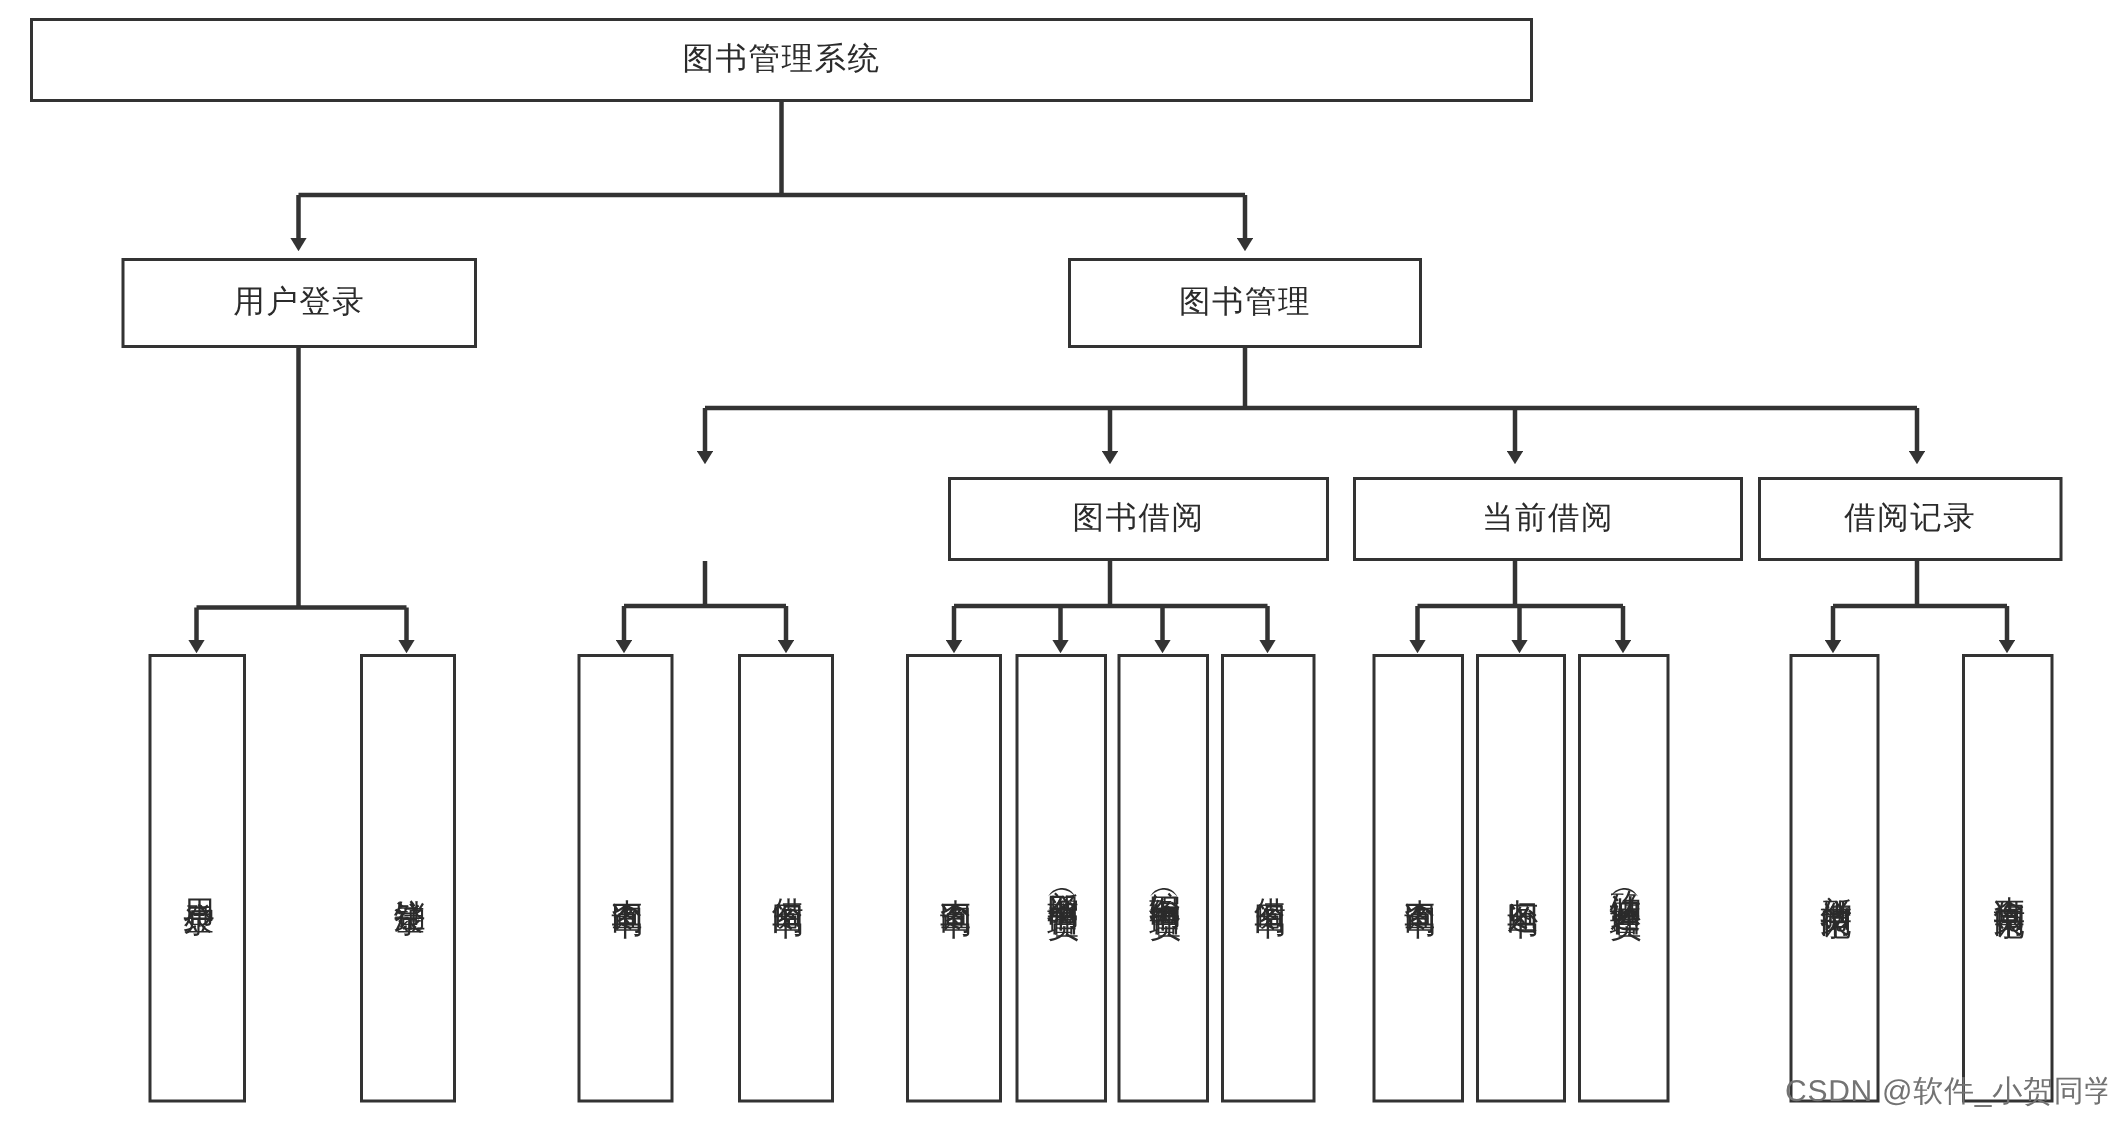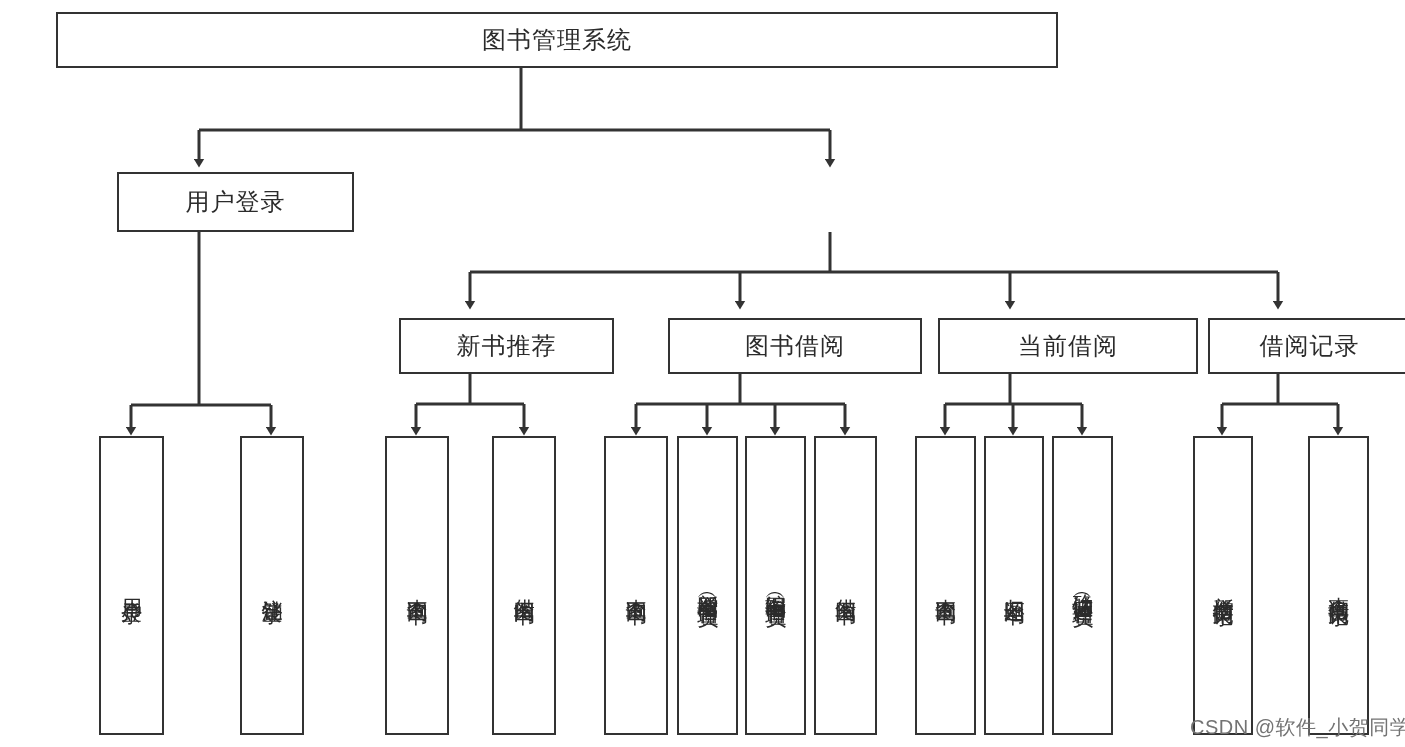--- a/index.html
+++ b/index.html
@@ -28,24 +28,23 @@
     position: absolute;
     box-sizing: border-box;
     border: 2px solid #333333;
     background: #ffffff;
     display: flex;
     align-items: center;
     justify-content: center;
     color: #2b2b2b;
   }
   .node-h {
-    font-size: 24px;
+    font-size: 21px;
     letter-spacing: 1px;
     line-height: 1.2;
-    margin-left: 36px;
   }
   .node-v {
     writing-mode: vertical-rl;
     text-orientation: upright;
     font-size: 21px;
     line-height: 1.25;
     letter-spacing: 2px;
     padding: 6px 0;
     white-space: normal;
     text-align: center;
@@ -118,24 +117,24 @@
     </g>
   </svg>
 
   <div class="node node-h" style="left:20px; top:12px; width:1002px; height:56px;">
     <span>图书管理系统</span>
   </div>
 
   <div class="node node-h" style="left:81px; top:172px; width:237px; height:60px;">
     <span>用户登录</span>
   </div>
+  <div class="node node-h" style="left:712px; top:172px; width:236px; height:60px;">
+    <span>图书管理</span>
+  </div>
 
-  <div class="node node-h" style="left:363px; top:318px; width:215px; height:56px;">
-    <span>新书推荐</span>
-  </div>
   <div class="node node-h" style="left:632px; top:318px; width:254px; height:56px;">
     <span>图书借阅</span>
   </div>
   <div class="node node-h" style="left:902px; top:318px; width:260px; height:56px;">
     <span>当前借阅</span>
   </div>
   <div class="node node-h" style="left:1172px; top:318px; width:203px; height:56px;">
     <span>借阅记录</span>
   </div>
 

